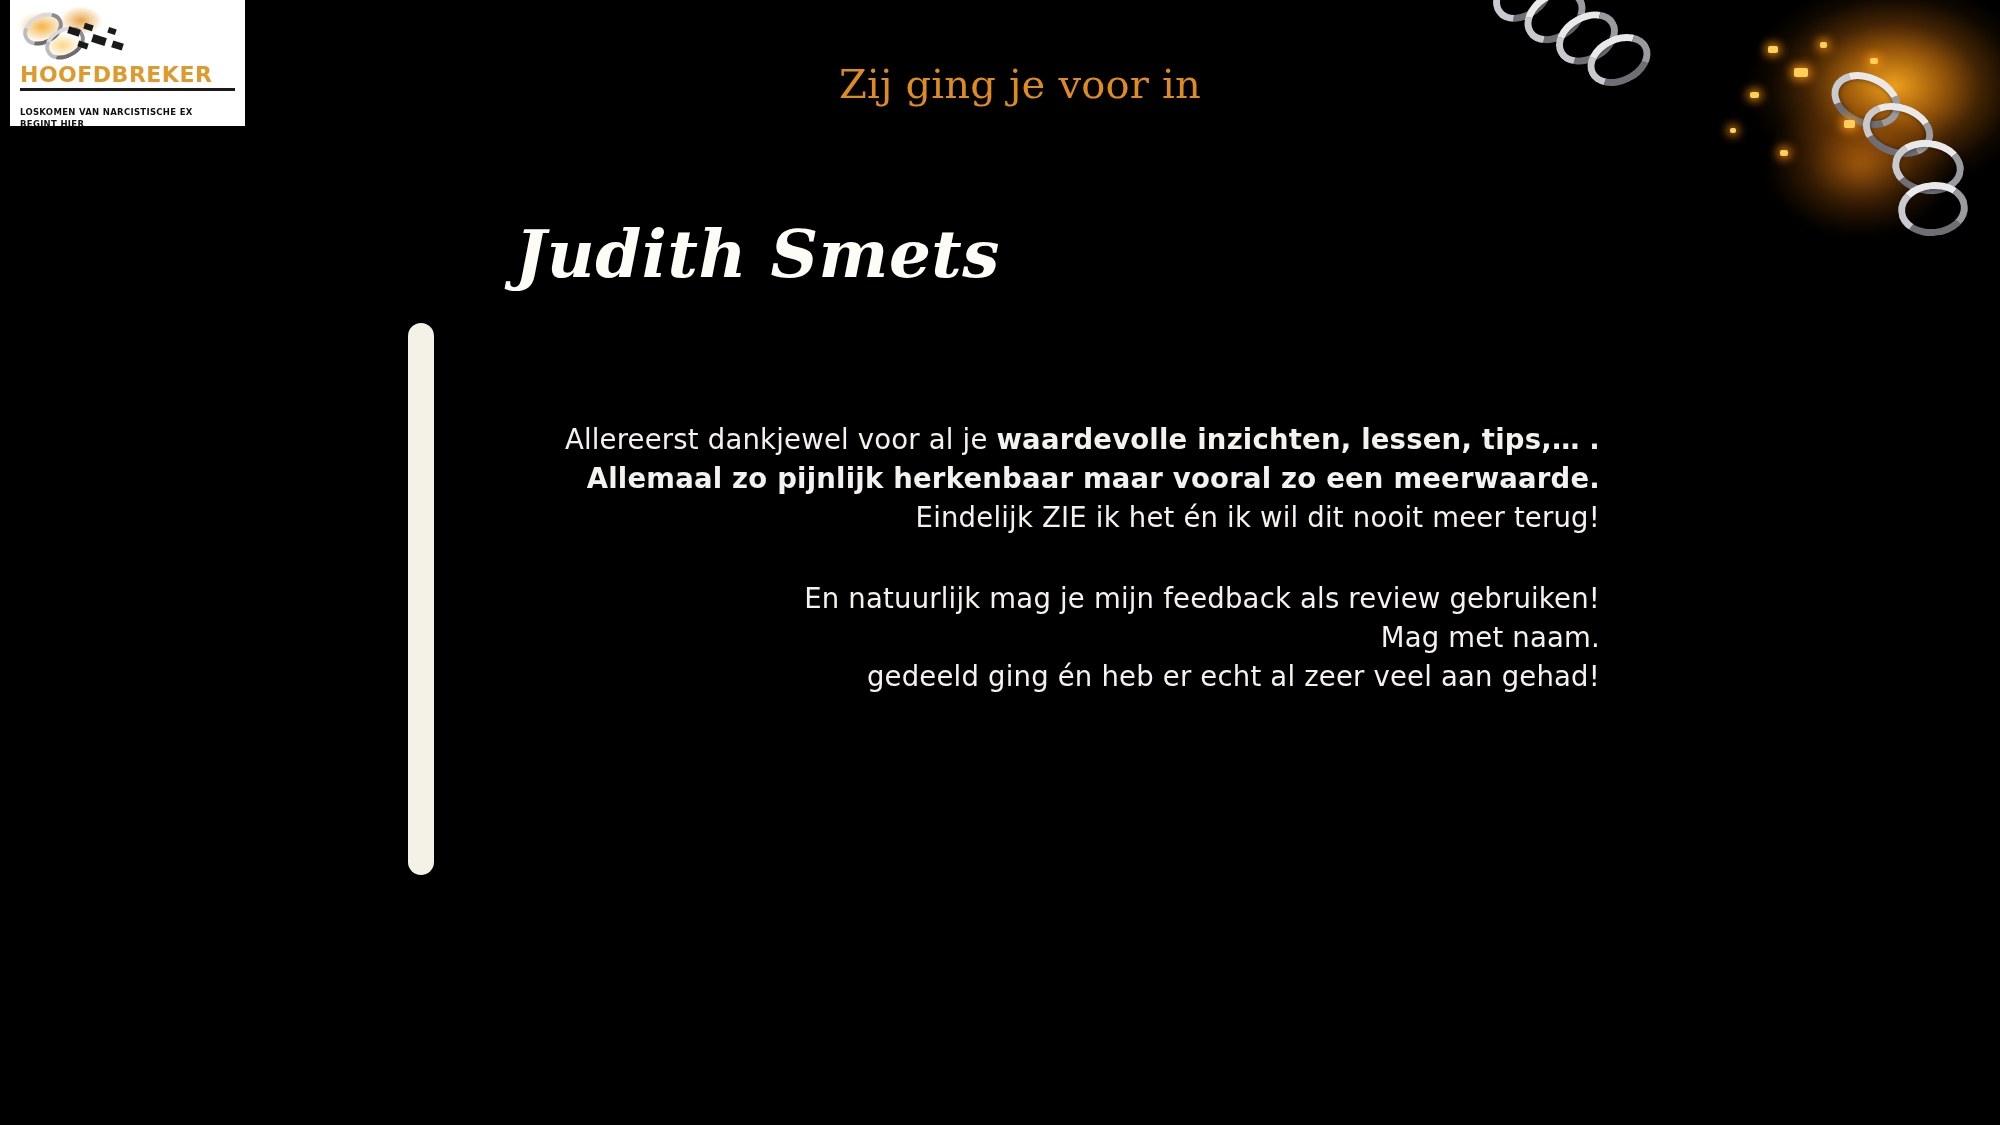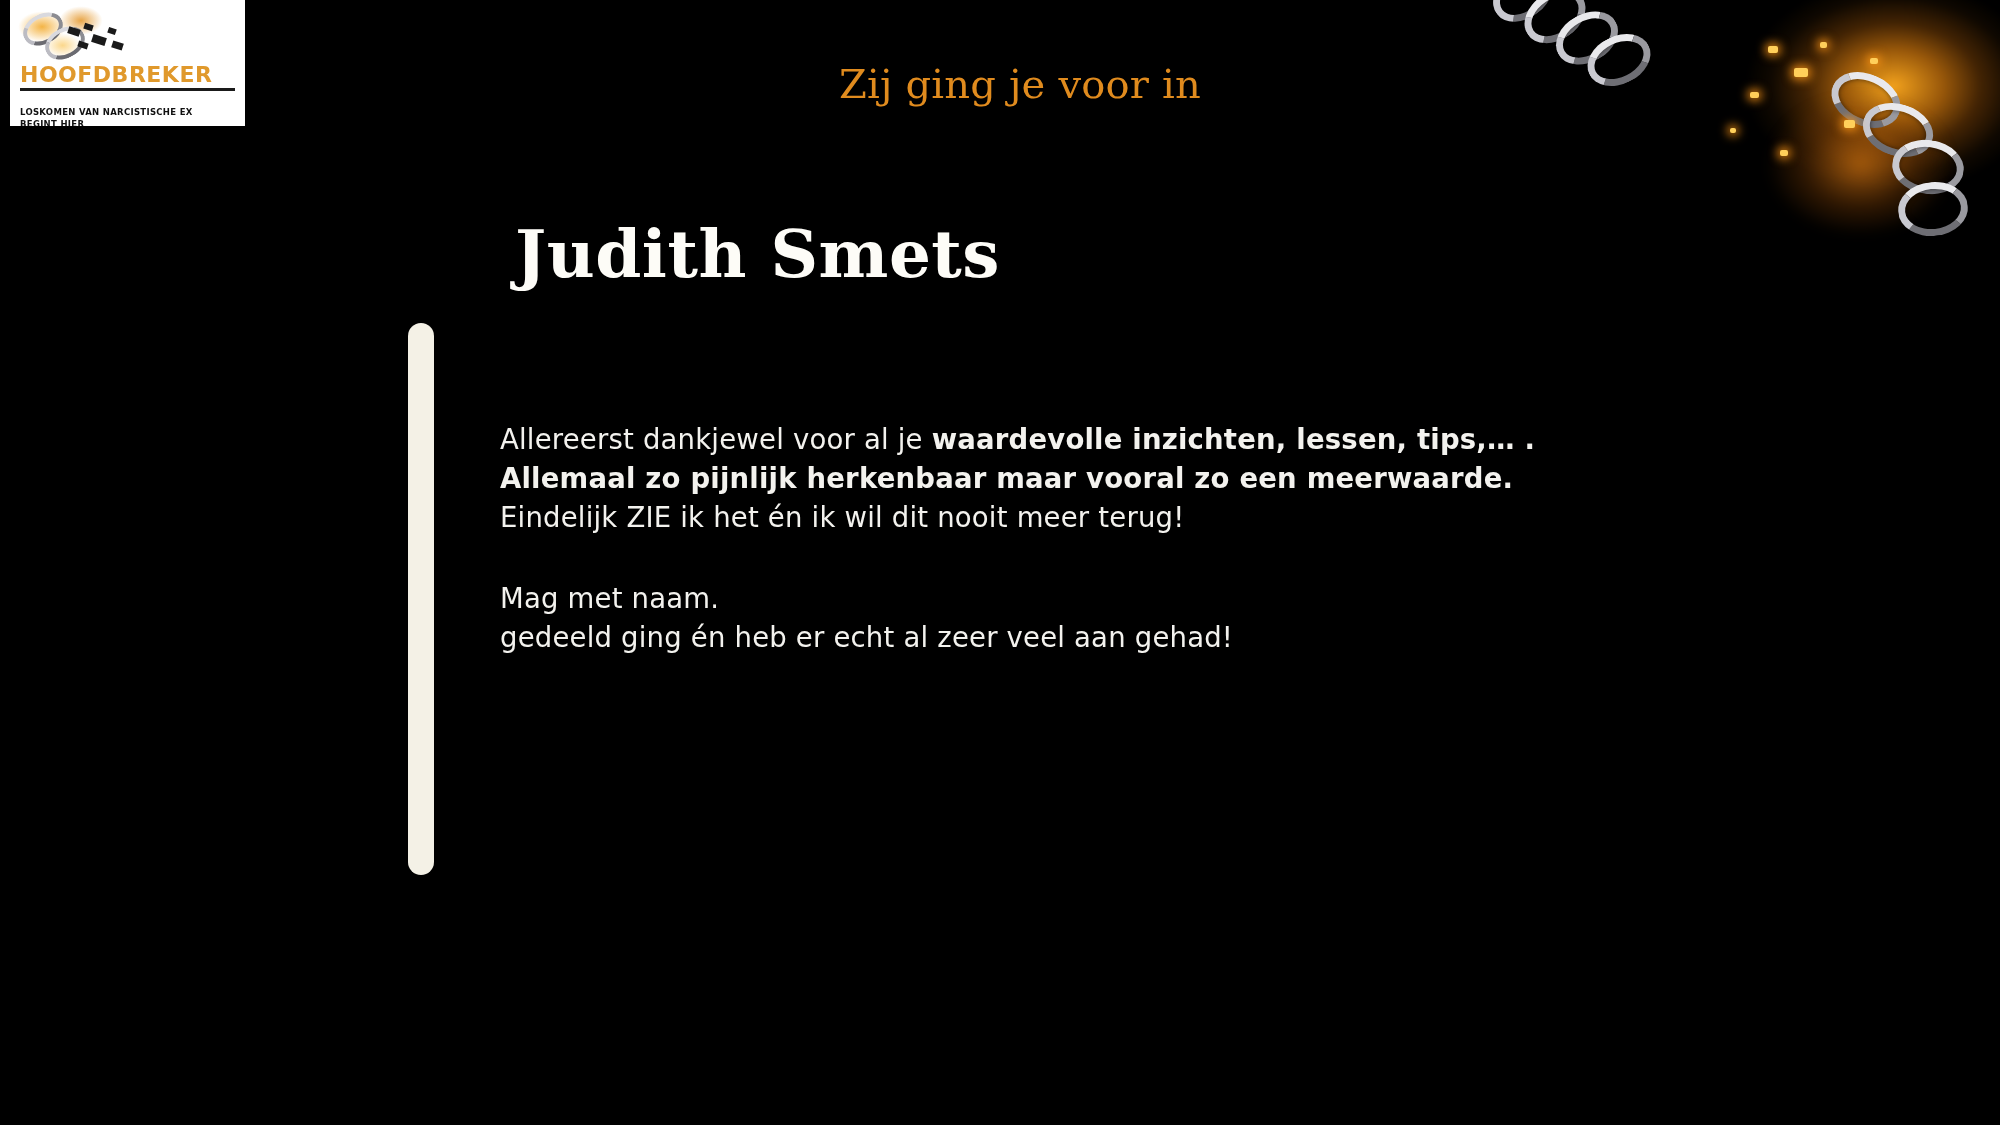--- a/index.html
+++ b/index.html
@@ -162,20 +162,21 @@
     margin-left: 40px;
   }
   .kicker span { display: block; }
 
   .person-name {
     position: absolute;
     left: 515px;
     top: 215px;
     color: #fdfcf7;
     font-family: "DejaVu Serif", serif;
+    font-style: italic;
     font-weight: bold;
     font-size: 66px;
     letter-spacing: 0.5px;
   }
 
   
   .quote-bar {
     position: absolute;
     left: 408px;
     top: 323px;
@@ -183,21 +184,21 @@
     height: 552px;
     background: #f4f1e6;
     border-radius: 13px;
   }
 
   .testimonial {
     position: absolute;
     left: 500px;
     top: 420px;
     width: 1100px;
-    text-align: left;
+    text-align: right;
     color: #f3f2ee;
     font-family: "DejaVu Sans", sans-serif;
     font-size: 27.5px;
     line-height: 1.42;
     letter-spacing: 0.2px;
   }
   .testimonial p { margin: 0; }
   .testimonial .gap { height: 42px; }
   .testimonial b { font-weight: bold; }
 </style>
@@ -255,17 +256,18 @@
     <span>Zij ging je voor in</span>
   </div>
 
   <div class="person-name">Judith Smets</div>
 
   <div class="quote-bar"></div>
 
   <div class="testimonial">
     <p><span>Allereerst dankjewel voor al je </span><b>waardevolle inzichten, lessen, tips,… . Allemaal zo pijnlijk herkenbaar maar vooral zo een meerwaarde.</b><span> Eindelijk ZIE ik het én ik wil dit nooit meer terug!</span></p>
     <div class="gap"></div>
+    <p>En natuurlijk mag je mijn feedback als review gebruiken!</p>
     <p>Mag met naam.</p>
     <p>gedeeld ging én heb er echt al zeer veel aan gehad!</p>
   </div>
 
 </div>
 
 </body></html>

